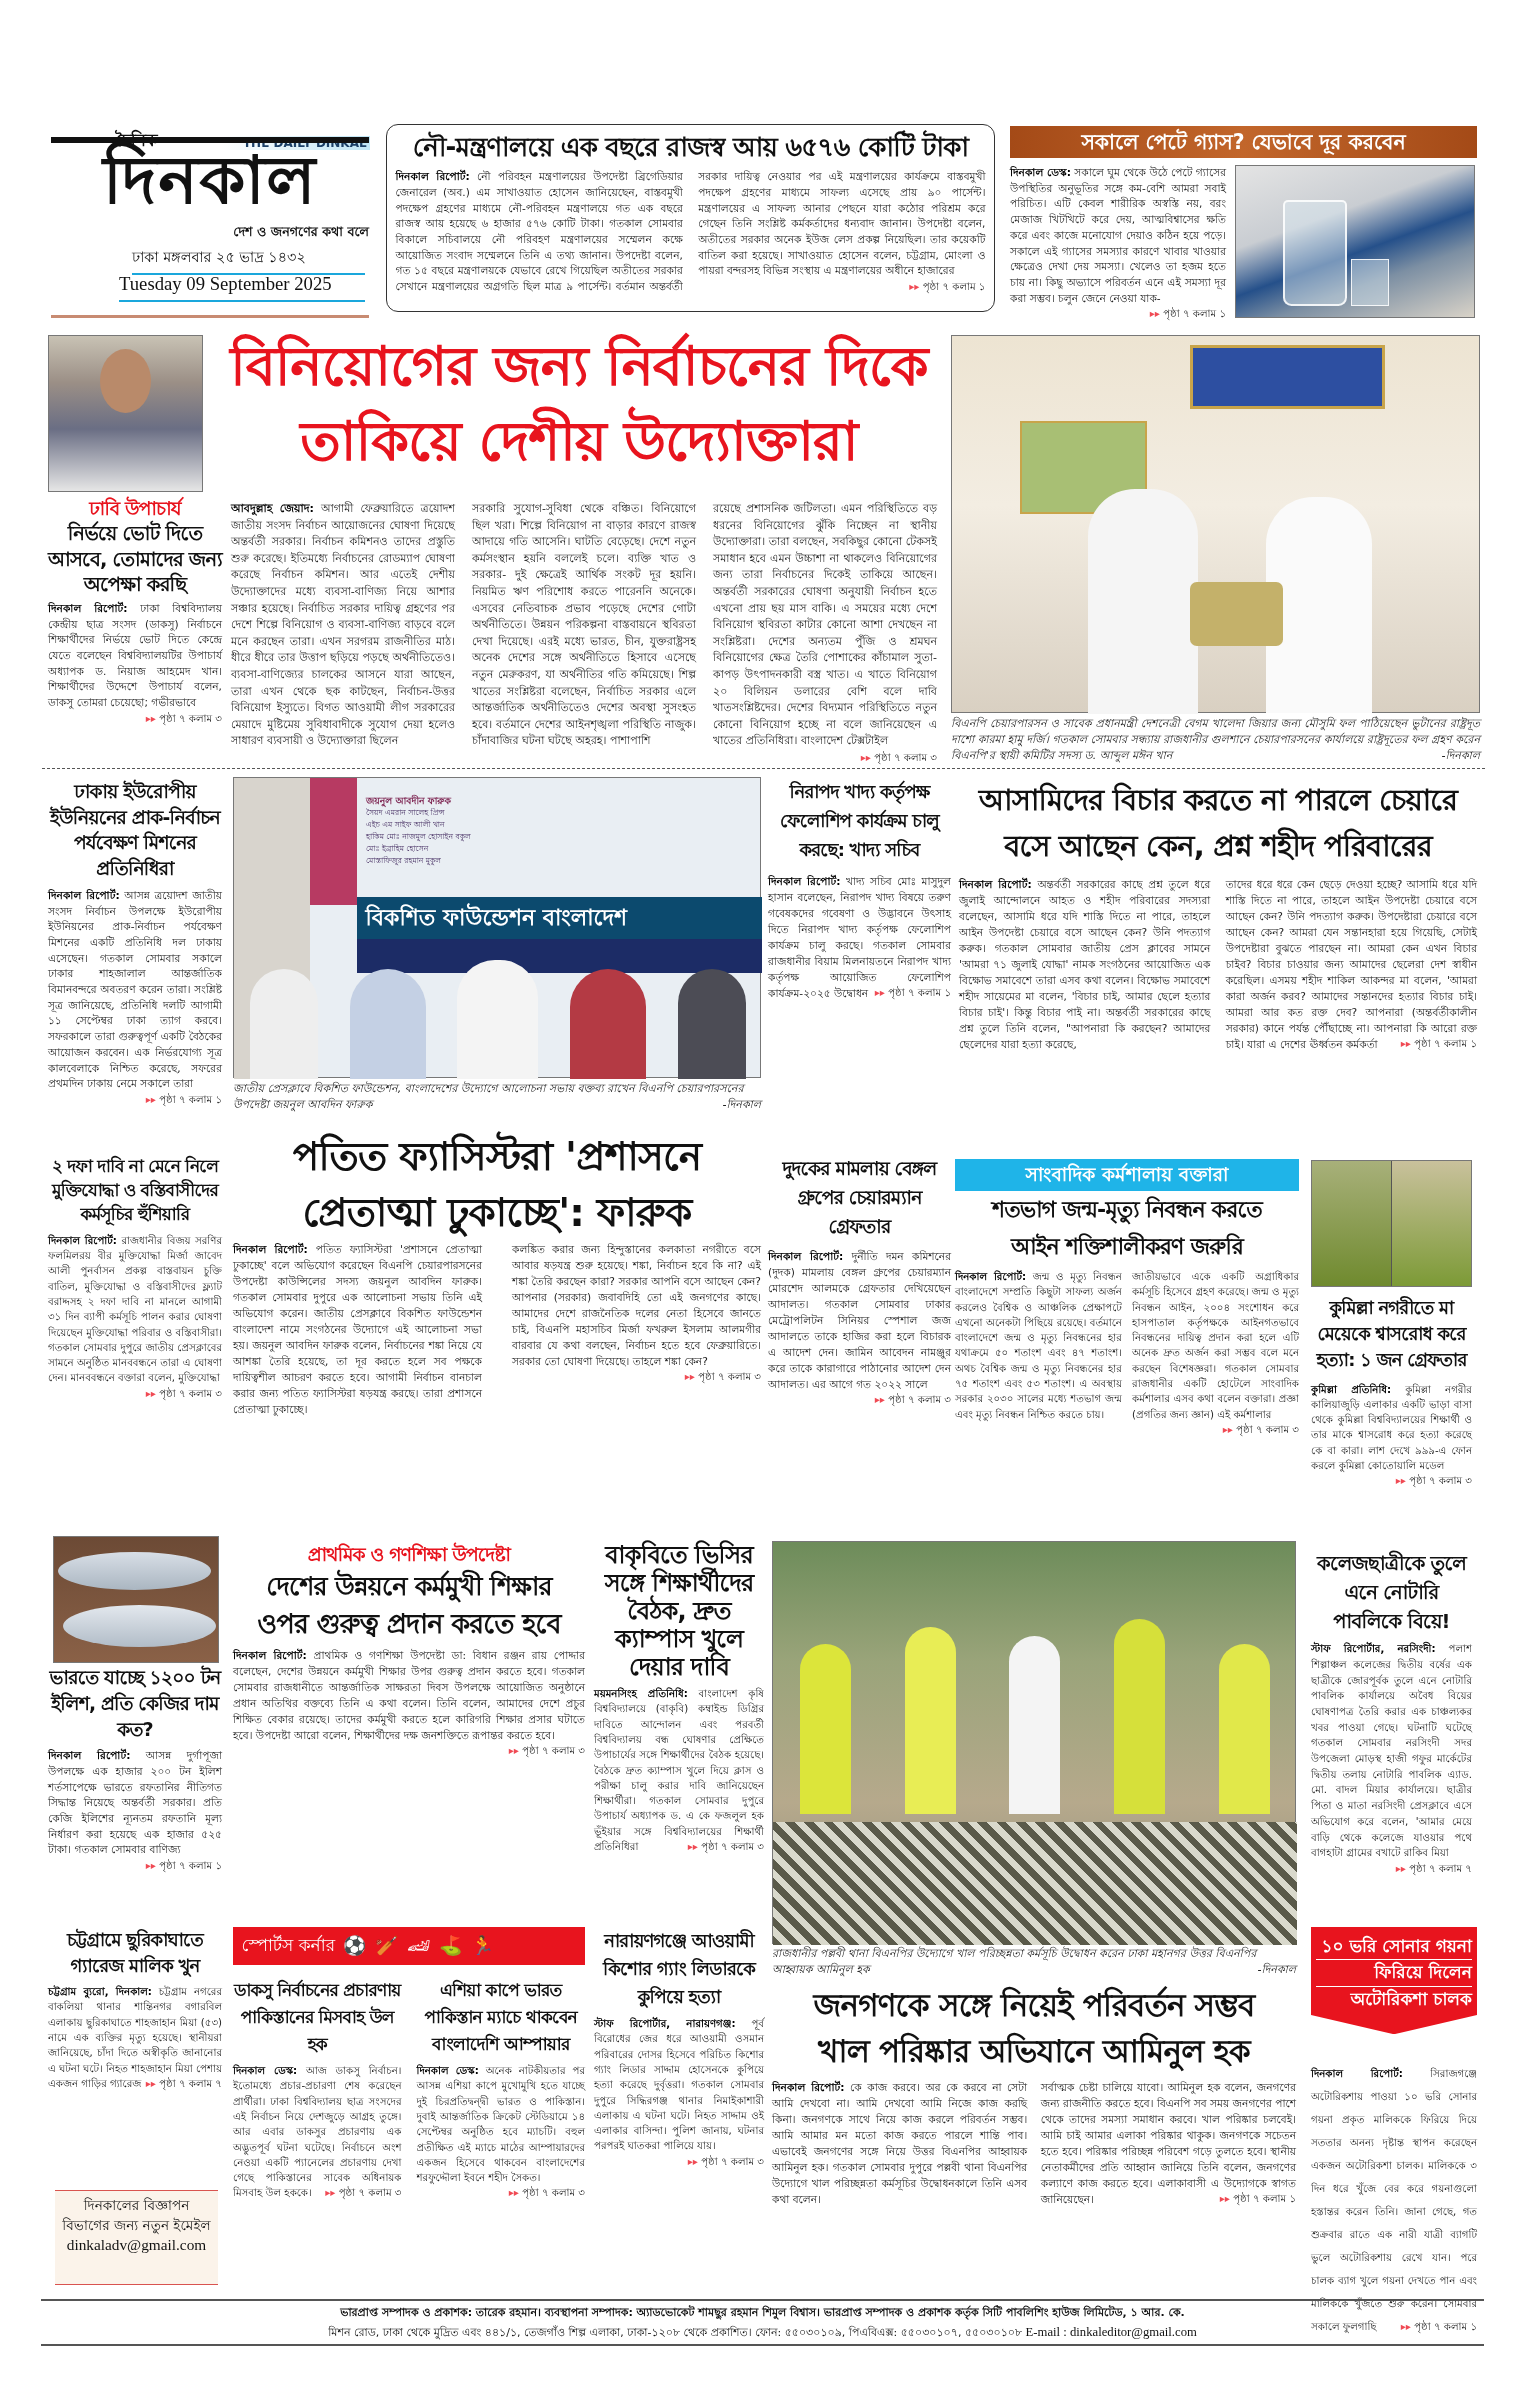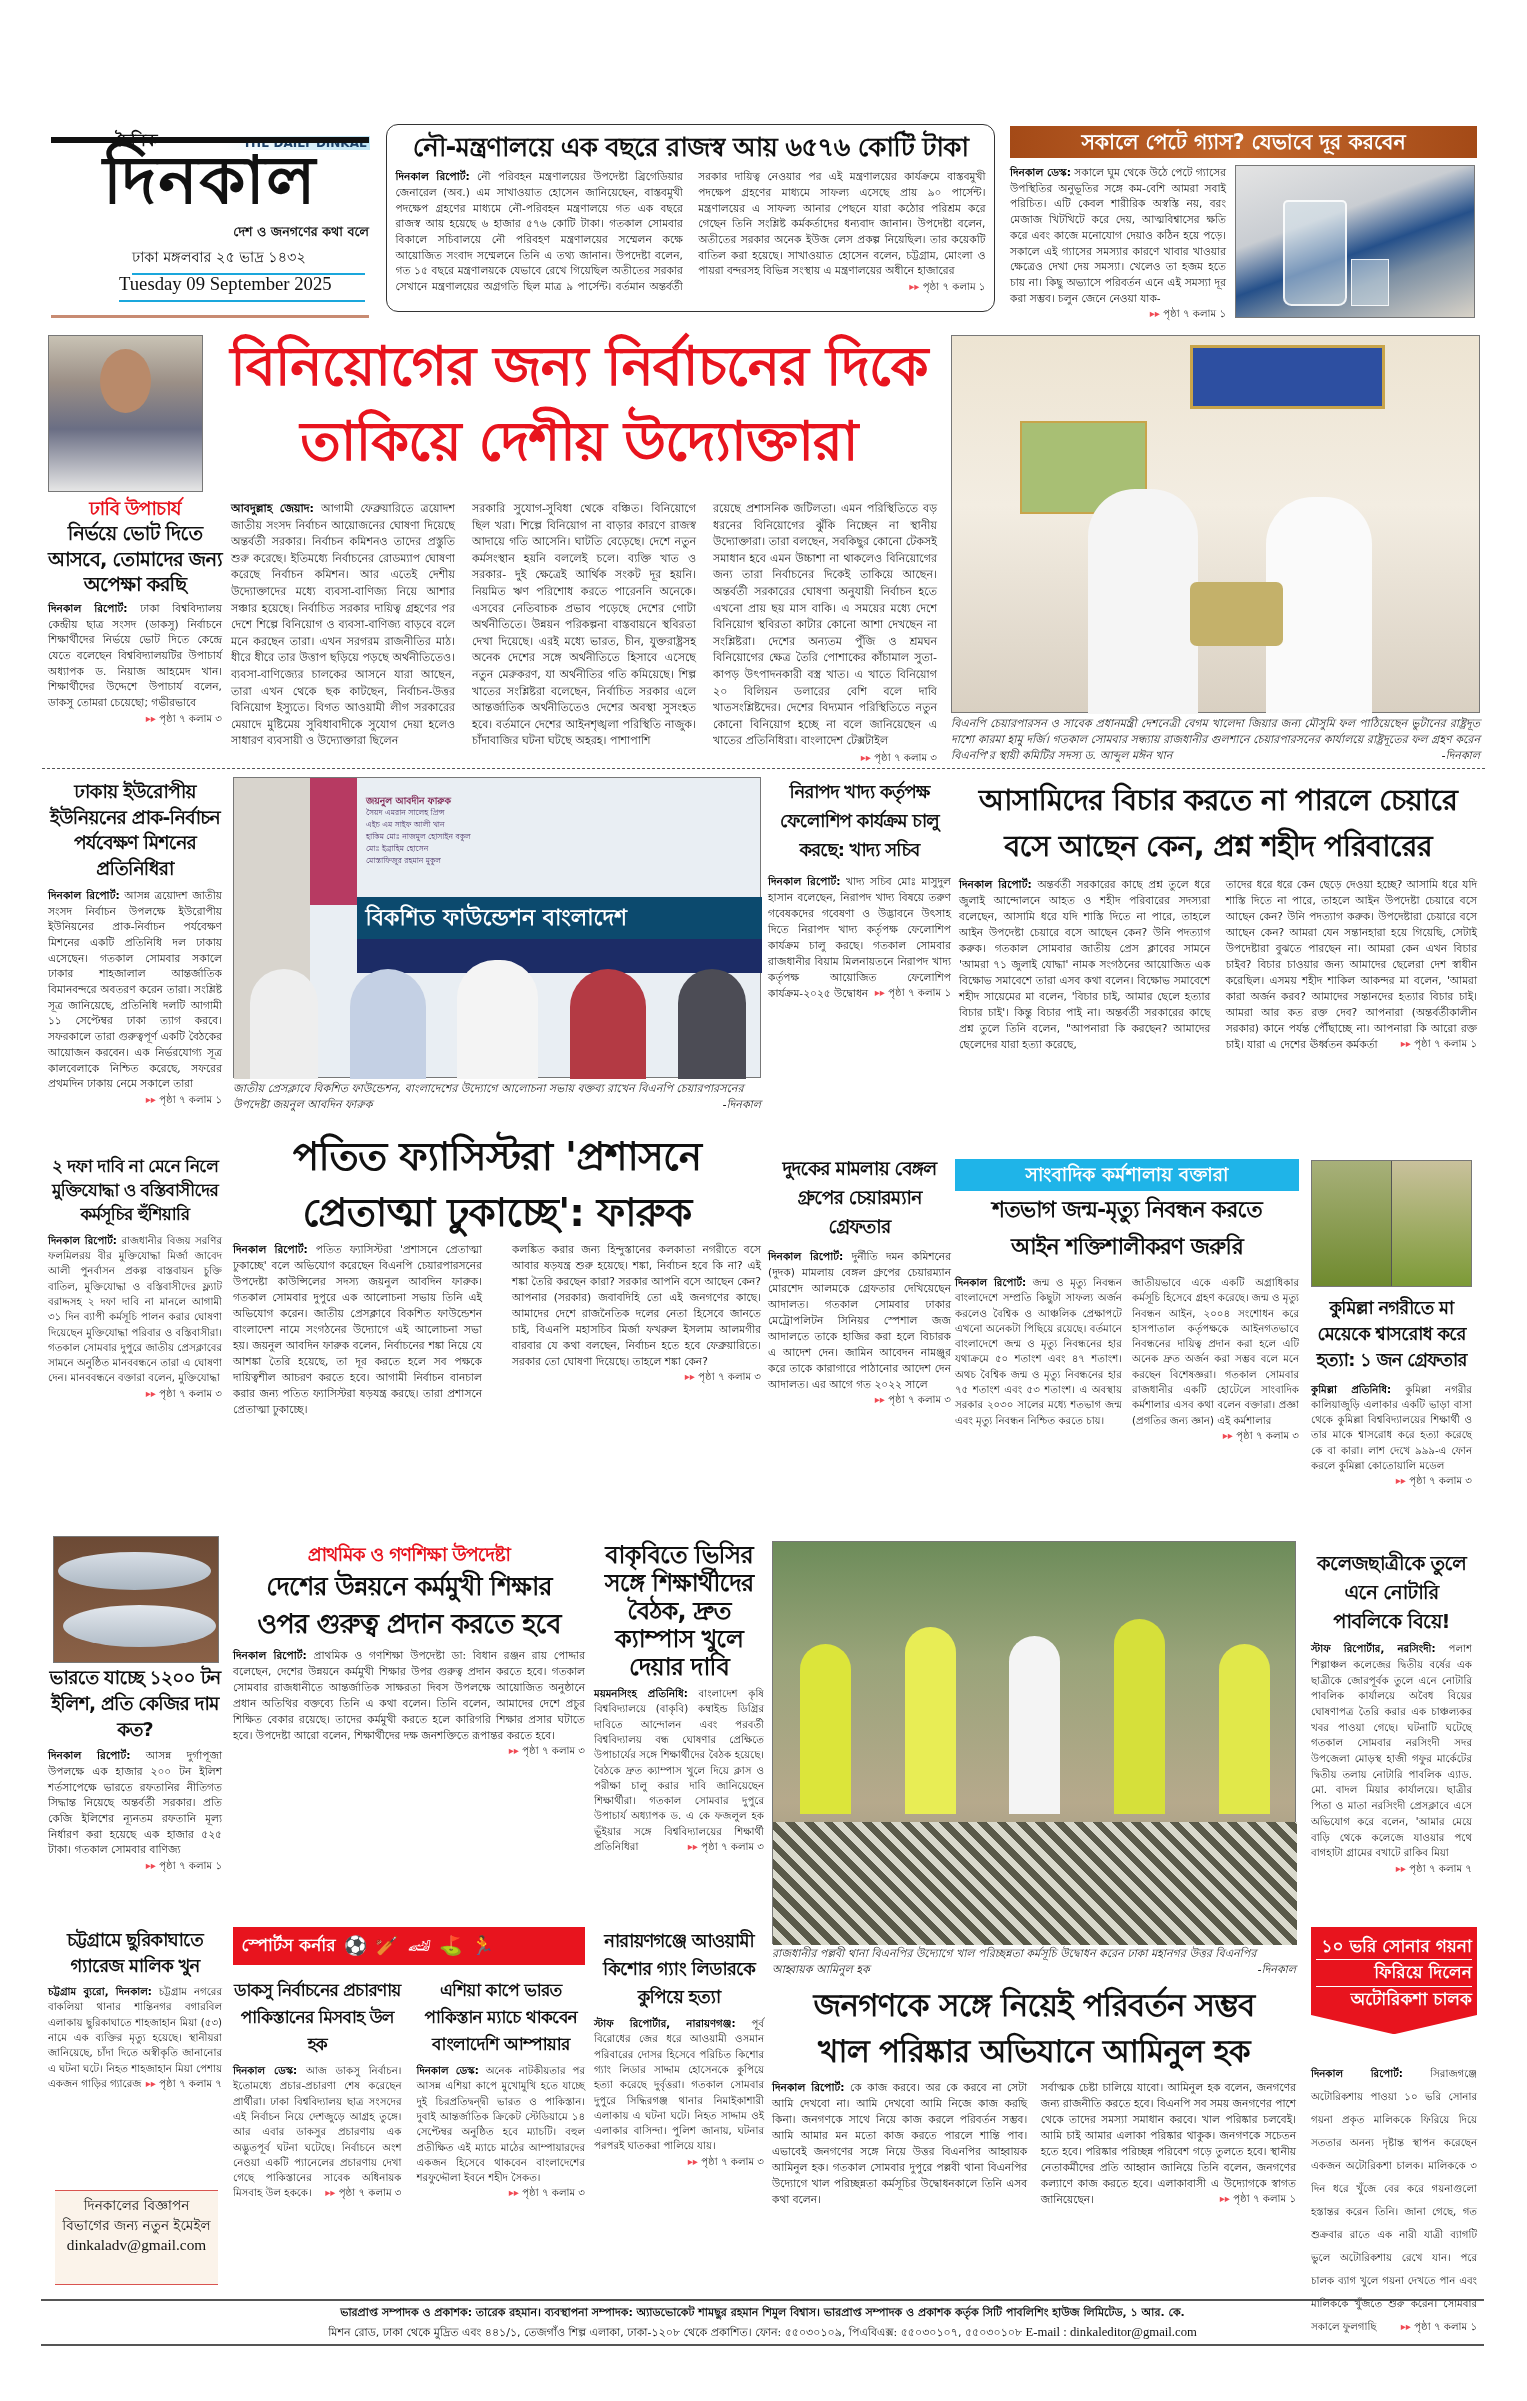--- a/index.html
+++ b/index.html
@@ -166,21 +166,21 @@
     <b>দিনকাল রিপোর্ট:</b>
     <span>দুর্নীতি দমন কমিশনের (দুদক) মামলায় বেঙ্গল গ্রুপের চেয়ারম্যান মোরশেদ আলমকে গ্রেফতার দেখিয়েছেন আদালত। গতকাল সোমবার ঢাকার মেট্রোপলিটন সিনিয়র স্পেশাল জজ আদালতে তাকে হাজির করা হলে বিচারক এ আদেশ দেন। জামিন আবেদন নামঞ্জুর করে তাকে কারাগারে পাঠানোর আদেশ দেন আদালত। এর আগে গত ২০২২ সালে</span>
     <span class="jump">পৃষ্ঠা ৭ কলাম ৩</span>
   </div>
 </div>
 
 <div class="abs" style="left:955px;top:1159px;width:344px">
   <div style="background:#1fb4e8;color:#fff;font-size:18.7px;font-weight:bold;text-align:center;height:32px;line-height:32px">সাংবাদিক কর্মশালায় বক্তারা</div>
   <div class="hl" style="font-size:22px;line-height:37px">শতভাগ জন্ম-মৃত্যু নিবন্ধন করতে</div>
   <div class="hl" style="font-size:22px;line-height:37px">আইন শক্তিশালীকরণ জরুরি</div>
-  <div style="display:grid;grid-template-columns:1fr 1fr;column-gap:10.2px;margin-top:10px">
+  <div style="display:grid;grid-template-columns:1fr 1fr;column-gap:10.2px;margin-top:4px">
     <div class="body-text" style="font-size:10.2px;line-height:15.3px"><b>দিনকাল রিপোর্ট:</b> <span>জন্ম ও মৃত্যু নিবন্ধন বাংলাদেশে সম্প্রতি কিছুটা সাফল্য অর্জন করলেও বৈশ্বিক ও আঞ্চলিক প্রেক্ষাপটে এখনো অনেকটা পিছিয়ে রয়েছে। বর্তমানে বাংলাদেশে জন্ম ও মৃত্যু নিবন্ধনের হার যথাক্রমে ৫০ শতাংশ এবং ৪৭ শতাংশ। অথচ বৈশ্বিক জন্ম ও মৃত্যু নিবন্ধনের হার ৭৫ শতাংশ এবং ৫৩ শতাংশ। এ অবস্থায় সরকার ২০৩০ সালের মধ্যে শতভাগ জন্ম এবং মৃত্যু নিবন্ধন নিশ্চিত করতে চায়।</span></div>
     <div class="body-text" style="font-size:10.2px;line-height:15.3px"><span>জাতীয়ভাবে একে একটি অগ্রাধিকার কর্মসূচি হিসেবে গ্রহণ করেছে। জন্ম ও মৃত্যু নিবন্ধন আইন, ২০০৪ সংশোধন করে হাসপাতাল কর্তৃপক্ষকে আইনগতভাবে নিবন্ধনের দায়িত্ব প্রদান করা হলে এটি অনেক দ্রুত অর্জন করা সম্ভব বলে মনে করছেন বিশেষজ্ঞরা। গতকাল সোমবার রাজধানীর একটি হোটেলে সাংবাদিক কর্মশালার এসব কথা বলেন বক্তারা। প্রজ্ঞা (প্রগতির জন্য জ্ঞান) এই কর্মশালার</span> <span class="jump">পৃষ্ঠা ৭ কলাম ৩</span></div>
   </div>
 </div>
 
 <div class="photo" style="position:absolute;left:1311px;top:1160px;width:161px;height:127px;display:flex">
   <div style="flex:1;background:linear-gradient(180deg,#a8b07a,#6f8a2e)"></div>
   <div style="flex:1;background:linear-gradient(180deg,#c9c19c,#7c9a36);border-left:0.8px solid #555"></div>
 </div>
 <div class="abs" style="left:1311px;top:1295px;width:161px">
@@ -258,21 +258,21 @@
   </div>
 </div>
 
 <div class="abs" style="left:55px;top:2190px;width:163px;height:95px;background:#fbf3ea;text-align:center;padding:5.1px 3.4px;border-top:1.7px solid #d9534f;border-bottom:1.7px solid #d9534f">
   <div style="font-size:13.6px;line-height:19.5px">দিনকালের বিজ্ঞাপন বিভাগের জন্য নতুন ইমেইল</div>
   <div style="font-family:'Liberation Serif',serif;font-size:15.3px;line-height:20.4px">dinkaladv@gmail.com</div>
 </div>
 
 <div class="abs" style="left:233px;top:1927px;width:352px">
   <div style="background:#e8141e;color:#fff;height:38px;display:flex;align-items:center;padding-left:8.5px;gap:8.5px">
-    <span style="font-size:17px;font-weight:bold">স্পোর্টস কর্নার</span>
+    <span style="font-size:17px;font-weight:normal">স্পোর্টস কর্নার</span>
     <span style="font-size:18.7px">⚽</span>
     <span style="font-size:18.7px">🏏</span>
     <span style="font-size:18.7px">🏎</span>
     <span style="font-size:18.7px">⛳</span>
     <span style="font-size:18.7px">🏃</span>
   </div>
   <div style="display:grid;grid-template-columns:1fr 1fr;column-gap:15px;margin-top:12px">
     <div>
       <div class="hl" style="font-size:17px;line-height:27px">ডাকসু নির্বাচনের প্রচারণায় পাকিস্তানের মিসবাহ উল হক</div>
       <div class="body-text" style="margin-top:5.1px;font-size:10.2px;line-height:15.3px">

